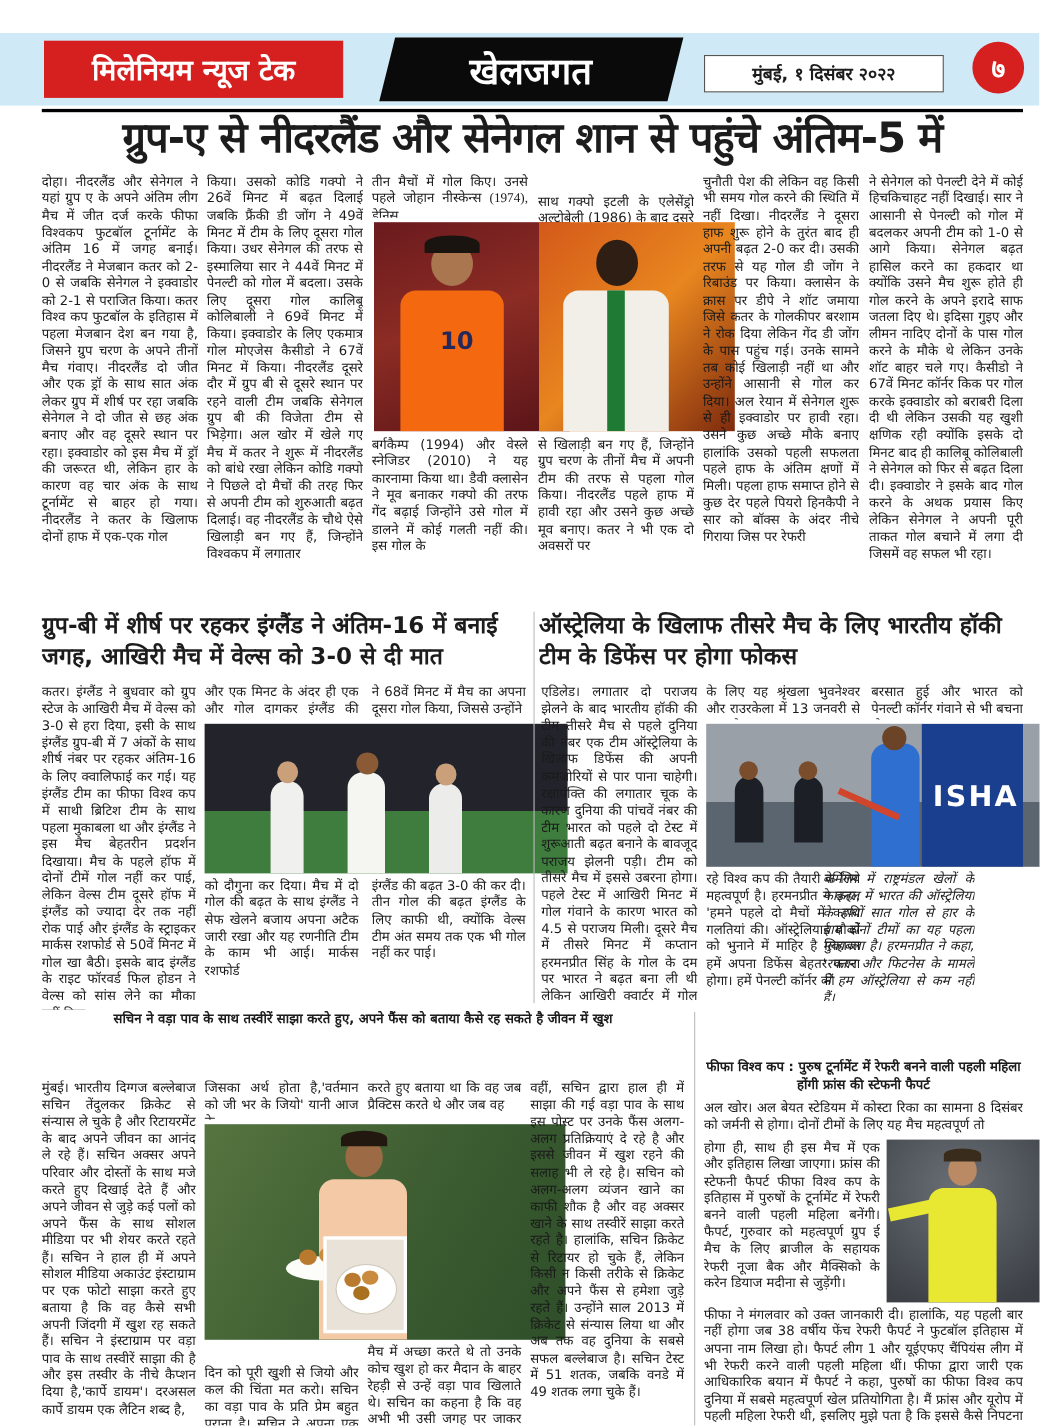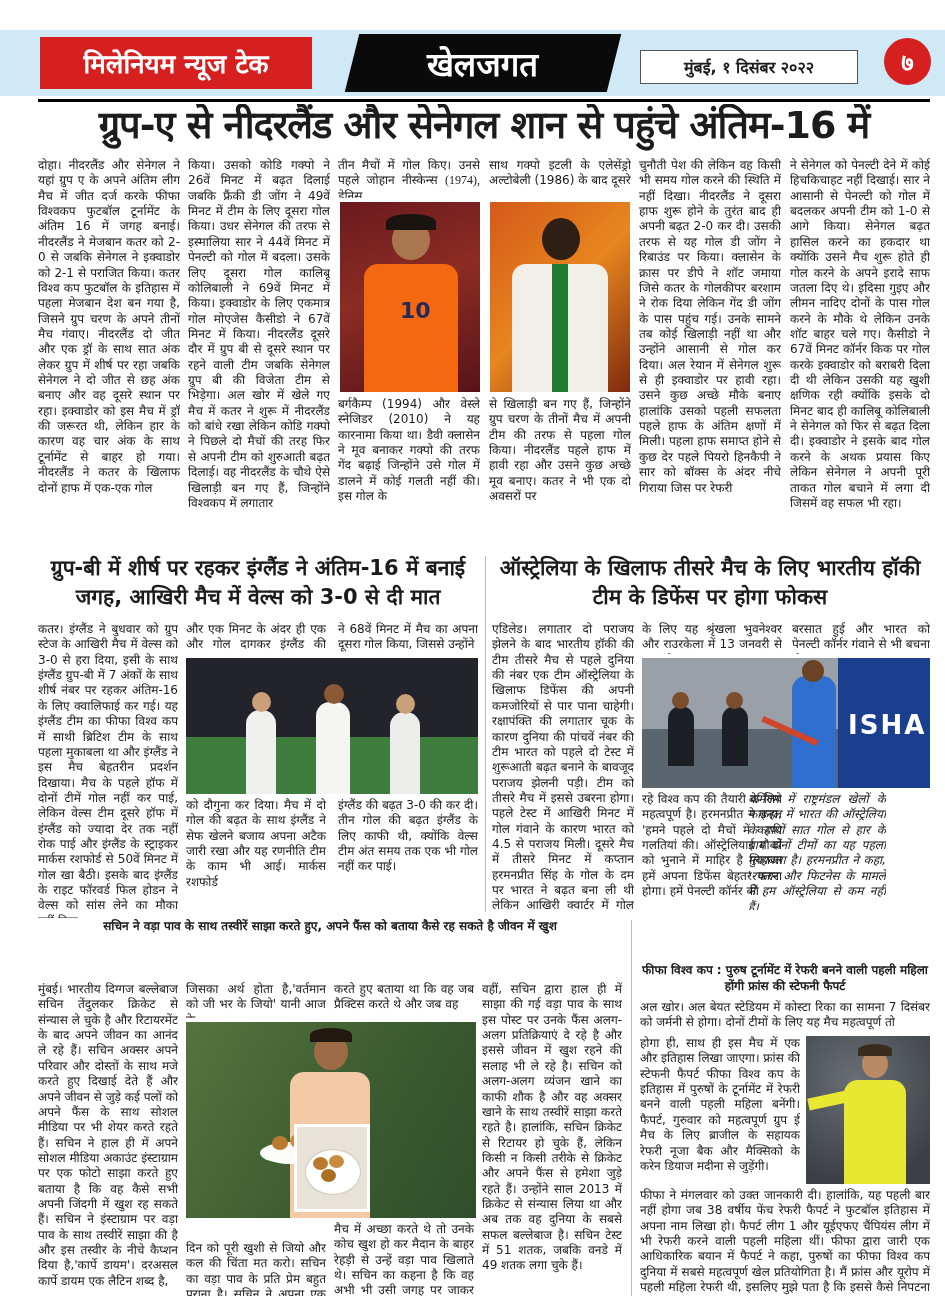--- a/index.html
+++ b/index.html
@@ -16,51 +16,51 @@
   .section-box span{transform:skewX(14deg);color:#fff;font-weight:800;font-size:33px;}
   .date-box{left:640px;top:50px;width:216px;height:32px;background:#fff;border:1px solid #555;
       display:flex;align-items:center;justify-content:center;font-weight:700;font-size:16px;}
   .page-circle{left:884px;top:38px;width:47px;height:47px;border-radius:50%;background:#d61f1f;
       display:flex;align-items:center;justify-content:center;color:#fff;font-weight:800;font-size:24px;}
   .top-rule{left:38px;top:99px;width:892px;height:3px;background:#000;}
   .main-headline{left:38px;top:104px;width:892px;height:52px;font-size:38px;font-weight:900;
       text-align:center;line-height:1.15;letter-spacing:-1px;overflow:hidden;}
   
   .col{position:absolute;font-size:12px;line-height:1.28;text-align:justify;overflow:hidden;color:#1b1b1b;}
-  .h2{position:absolute;font-weight:800;text-align:center;font-size:21px;line-height:1.4;overflow:hidden;}
+  .h2{position:absolute;font-weight:800;text-align:left;font-size:21px;line-height:1.4;overflow:hidden;}
   .h3{position:absolute;font-weight:800;text-align:center;font-size:12px;line-height:1.35;overflow:hidden;}
   .vdiv{position:absolute;width:1px;background:#bbb;}
   
-  .photo{position:absolute;overflow:hidden;}
+  .photo{position:absolute;overflow:hidden;padding-left:38px;}
   .ph{position:absolute;}
   .rnd{border-radius:50%;}
   .cap-top{border-radius:14px 14px 0 0;}
   .board-text{position:absolute;color:#fff;font-weight:800;font-size:26px;letter-spacing:2px;}
   .jersey-num{position:absolute;font-weight:800;font-size:22px;color:#27285a;}
 </style>
 </head>
 <body>
 
 <div class="abs band"></div>
 <div class="abs masthead-box">
   <span>मिलेनियम न्यूज टेक</span>
 </div>
 <div class="abs section-box">
   <span>खेलजगत</span>
 </div>
 <div class="abs date-box">मुंबई, १ दिसंबर २०२२</div>
 <div class="abs page-circle">७</div>
 <div class="abs top-rule"></div>
 
-<div class="abs main-headline">ग्रुप-ए से नीदरलैंड और सेनेगल शान से पहुंचे अंतिम-16 में</div>
+<div class="abs main-headline">ग्रुप-ए से नीदरलैंड और सेनेगल शान से पहुंचे अंतिम-5 में</div>
 
 <div class="col" style="left:38px;top:158px;width:142px;height:390px;">दोहा। नीदरलैंड और सेनेगल ने यहां ग्रुप ए के अपने अंतिम लीग मैच में जीत दर्ज करके फीफा विश्वकप फुटबॉल टूर्नामेंट के अंतिम 16 में जगह बनाई। नीदरलैंड ने मेजबान कतर को 2-0 से जबकि सेनेगल ने इक्वाडोर को 2-1 से पराजित किया। कतर विश्व कप फुटबॉल के इतिहास में पहला मेजबान देश बन गया है, जिसने ग्रुप चरण के अपने तीनों मैच गंवाए। नीदरलैंड दो जीत और एक ड्रॉ के साथ सात अंक लेकर ग्रुप में शीर्ष पर रहा जबकि सेनेगल ने दो जीत से छह अंक बनाए और वह दूसरे स्थान पर रहा। इक्वाडोर को इस मैच में ड्रॉ की जरूरत थी, लेकिन हार के कारण वह चार अंक के साथ टूर्नामेंट से बाहर हो गया। नीदरलैंड ने कतर के खिलाफ दोनों हाफ में एक-एक गोल</div>
 <div class="col" style="left:188px;top:158px;width:142px;height:390px;">किया। उसको कोडि गक्पो ने 26वें मिनट में बढ़त दिलाई जबकि फ्रैंकी डी जोंग ने 49वें मिनट में टीम के लिए दूसरा गोल किया। उधर सेनेगल की तरफ से इस्मालिया सार ने 44वें मिनट में पेनल्टी को गोल में बदला। उसके लिए दूसरा गोल कालिबू कोलिबाली ने 69वें मिनट में किया। इक्वाडोर के लिए एकमात्र गोल मोएजेस कैसीडो ने 67वें मिनट में किया। नीदरलैंड दूसरे दौर में ग्रुप बी से दूसरे स्थान पर रहने वाली टीम जबकि सेनेगल ग्रुप बी की विजेता टीम से भिड़ेगा। अल खोर में खेले गए मैच में कतर ने शुरू में नीदरलैंड को बांधे रखा लेकिन कोडि गक्पो ने पिछले दो मैचों की तरह फिर से अपनी टीम को शुरुआती बढ़त दिलाई। वह नीदरलैंड के चौथे ऐसे खिलाड़ी बन गए हैं, जिन्होंने विश्वकप में लगातार</div>
 <div class="col" style="left:338px;top:158px;width:142px;height:40px;font-family:Liberation Serif, serif;">तीन मैचों में गोल किए। उनसे पहले जोहान नीस्केन्स (1974), डेनिस</div>
-<div class="col" style="left:489px;top:158px;width:142px;height:40px;">साथ गक्पो इटली के एलेसेंड्रो अल्टोबेली (1986) के बाद दूसरे</div>
+<div class="col" style="left:489px;top:176px;width:142px;height:40px;">साथ गक्पो इटली के एलेसेंड्रो अल्टोबेली (1986) के बाद दूसरे</div>
 
 <div class="photo" style="left:340px;top:202px;width:140px;height:190px;background:linear-gradient(160deg,#6b1a1e,#8c2c24 45%,#581318);">
   <div class="ph rnd" style="left:52px;top:18px;width:38px;height:40px;background:#a9764f;"></div>
   <div class="ph" style="left:46px;top:12px;width:50px;height:16px;border-radius:50% 50% 0 0;background:#191410;"></div>
   <div class="ph cap-top" style="left:24px;top:62px;width:94px;height:128px;background:#f4690f;"></div>
   <span class="jersey-num" style="left:60px;top:96px;">10</span>
 </div>
 
 <div class="photo" style="left:490px;top:202px;width:140px;height:190px;background:linear-gradient(135deg,#d4591a,#e8861f 50%,#7e2a0e);">
   <div class="ph rnd" style="left:52px;top:16px;width:38px;height:42px;background:#2f1e14;"></div>
@@ -133,21 +133,21 @@
   </div>
 </div>
 
 <div class="col" style="left:186px;top:1241px;width:140px;height:74px;">दिन को पूरी खुशी से जियो और कल की चिंता मत करो। सचिन का वड़ा पाव के प्रति प्रेम बहुत पुराना है। सचिन ने अपना एक पुराना किस्सा साझा</div>
 <div class="col" style="left:334px;top:1222px;width:140px;height:74px;">मैच में अच्छा करते थे तो उनके कोच खुश हो कर मैदान के बाहर रेहड़ी से उन्हें वड़ा पाव खिलाते थे। सचिन का कहना है कि वह अभी भी उसी जगह पर जाकर वड़ा पाव खाते हैं।</div>
 <div class="col" style="left:482px;top:982px;width:140px;height:314px;">वहीं, सचिन द्वारा हाल ही में साझा की गई वड़ा पाव के साथ इस पोस्ट पर उनके फैंस अलग-अलग प्रतिक्रियाएं दे रहे है और इससे जीवन में खुश रहने की सलाह भी ले रहे है। सचिन को अलग-अलग व्यंजन खाने का काफी शौक है और वह अक्सर खाने के साथ तस्वीरें साझा करते रहते है। हालांकि, सचिन क्रिकेट से रिटायर हो चुके हैं, लेकिन किसी न किसी तरीके से क्रिकेट और अपने फैंस से हमेशा जुड़े रहते हैं। उन्होंने साल 2013 में क्रिकेट से संन्यास लिया था और अब तक वह दुनिया के सबसे सफल बल्लेबाज है। सचिन टेस्ट में 51 शतक, जबकि वनडे में 49 शतक लगा चुके हैं।</div>
 
 <div class="vdiv" style="left:631px;top:920px;height:376px;"></div>
 
 <div class="h3" style="left:638px;top:962px;width:294px;height:80px;">फीफा विश्व कप : पुरुष टूर्नामेंट में रेफरी बनने वाली पहली महिला होंगी फ्रांस की स्टेफनी फैपर्ट</div>
-<div class="col" style="left:640px;top:1000px;width:290px;height:34px;">अल खोर। अल बेयत स्टेडियम में कोस्टा रिका का सामना 7 दिसंबर को जर्मनी से होगा। दोनों टीमों के लिए यह मैच महत्वपूर्ण तो</div>
+<div class="col" style="left:640px;top:1000px;width:290px;height:34px;">अल खोर। अल बेयत स्टेडियम में कोस्टा रिका का सामना 8 दिसंबर को जर्मनी से होगा। दोनों टीमों के लिए यह मैच महत्वपूर्ण तो</div>
 <div class="col" style="left:640px;top:1036px;width:160px;height:148px;">होगा ही, साथ ही इस मैच में एक और इतिहास लिखा जाएगा। फ्रांस की स्टेफनी फैपर्ट फीफा विश्व कप के इतिहास में पुरुषों के टूर्नामेंट में रेफरी बनने वाली पहली महिला बनेंगी। फैपर्ट, गुरुवार को महत्वपूर्ण ग्रुप ई मैच के लिए ब्राजील के सहायक रेफरी नूजा बैक और मैक्सिको के करेन डियाज मदीना से जुड़ेंगी।</div>
 
 <div class="photo" style="left:806px;top:1036px;width:124px;height:148px;background:radial-gradient(circle at 40% 30%,#6a6f76,#3c4046 80%);">
   <div class="ph rnd" style="left:56px;top:14px;width:26px;height:28px;background:#b98a63;"></div>
   <div class="ph" style="left:52px;top:8px;width:34px;height:12px;border-radius:50% 50% 0 0;background:#3a2c1c;"></div>
   <div class="ph cap-top" style="left:38px;top:44px;width:62px;height:104px;background:#e8e832;"></div>
   <div class="ph" style="left:2px;top:58px;width:44px;height:12px;background:#e8e832;transform:rotate(-12deg);"></div>
 </div>
 
 <div class="col" style="left:640px;top:1188px;width:290px;height:108px;">फीफा ने मंगलवार को उक्त जानकारी दी। हालांकि, यह पहली बार नहीं होगा जब 38 वर्षीय फेंच रेफरी फैपर्ट ने फुटबॉल इतिहास में अपना नाम लिखा हो। फैपर्ट लीग 1 और यूईएफए चैंपियंस लीग में भी रेफरी करने वाली पहली महिला थीं। फीफा द्वारा जारी एक आधिकारिक बयान में फैपर्ट ने कहा, पुरुषों का फीफा विश्व कप दुनिया में सबसे महत्वपूर्ण खेल प्रतियोगिता है। मैं फ्रांस और यूरोप में पहली महिला रेफरी थी, इसलिए मुझे पता है कि इससे कैसे निपटना है। फीफा रेफरी समिति के अध्यक्ष, पियरलुइगी कोलिना ने कहा, फैपर्ट को फीफा रेफरी के रूप में इसलिए नहीं चुना गया क्योंकि वह महिला हैं। बल्कि इसलिए चुना गया कि वह किसी भी खेल का संचालन कर सकती हैं।</div>

